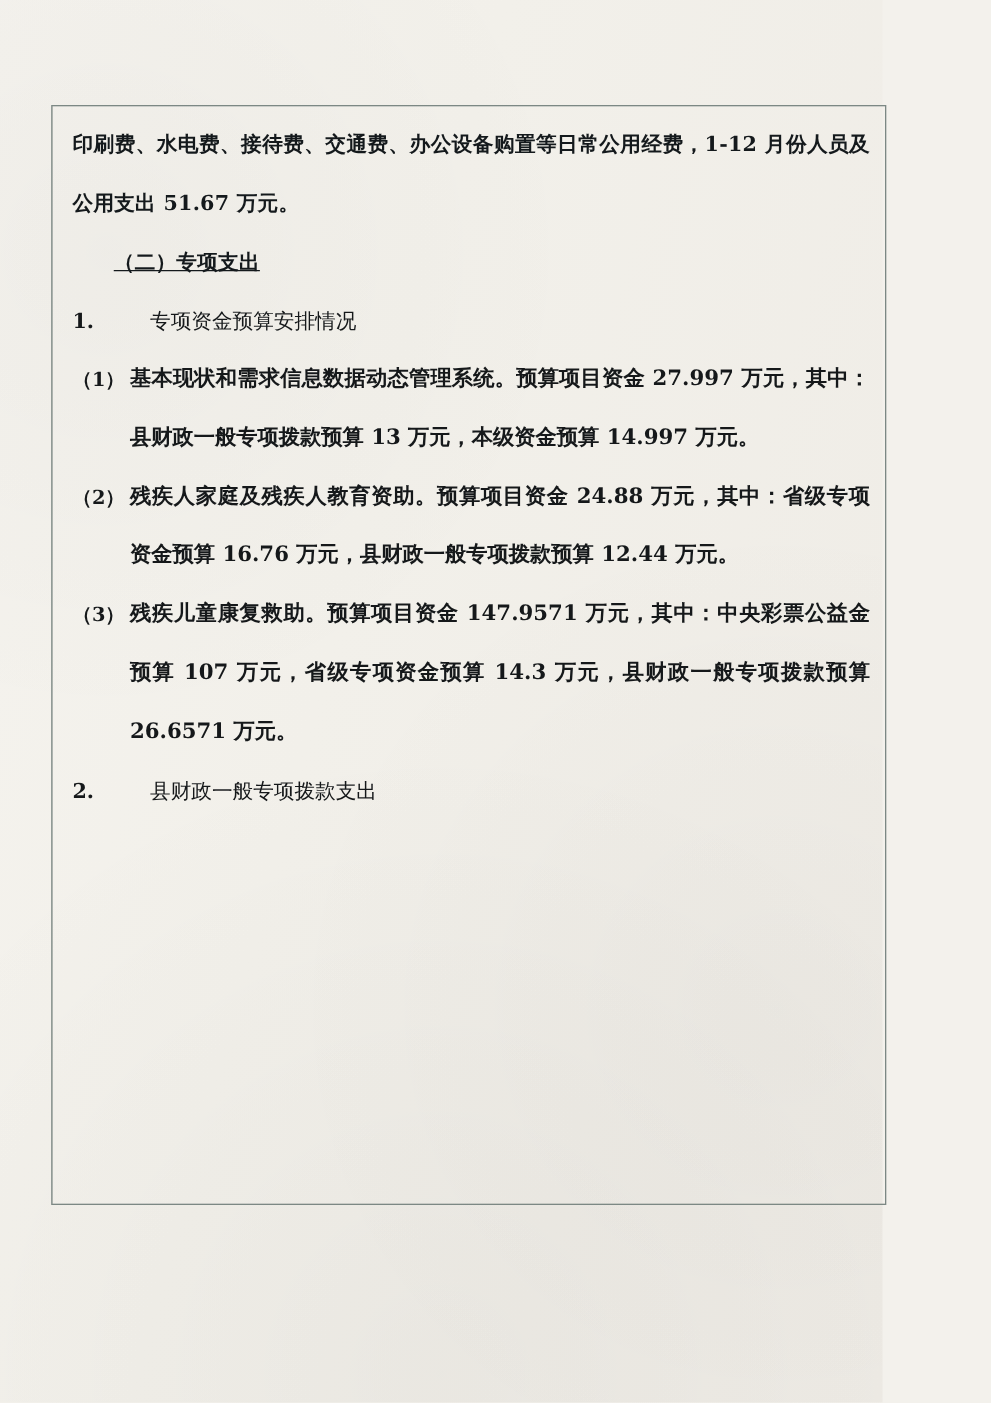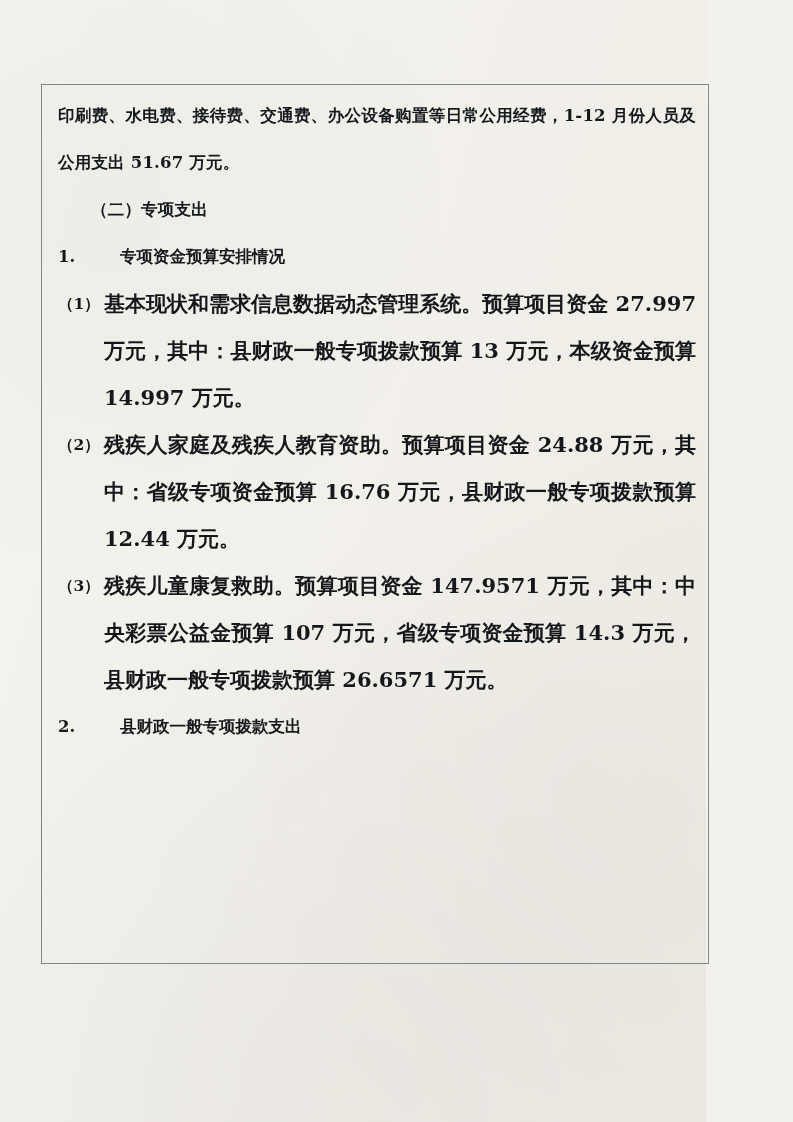--- a/index.html
+++ b/index.html
@@ -62,54 +62,55 @@
     font-size: 16.5px;
     line-height: 47px;
     letter-spacing: 0.2px;
     text-align: justify;
     text-justify: inter-ideograph;
     font-weight: 600;
     color: #14191c;
   }
   p.indent2 {
     text-indent: 2em;
+    text-decoration: underline;
   }
   
   .numrow {
     display: flex;
     align-items: flex-start;
     line-height: 47px;
   }
   .numrow .num {
     flex: 0 0 auto;
     width: 62px;
     font-size: 16.5px;
     font-weight: 600;
   }
   .numrow .txt {
     flex: 1 1 auto;
     font-size: 16.5px;
-    font-weight: 700;
+    font-weight: 400;
   }
   
   .subrow {
     display: flex;
     align-items: flex-start;
     line-height: 47px;
   }
   .subrow .mark {
     flex: 0 0 auto;
     width: 46px;
     font-size: 15.5px;
     font-weight: 600;
     letter-spacing: 0;
   }
   .subrow .body {
     flex: 1 1 auto;
-    font-size: 21px;
+    font-size: 17px;
     font-weight: 600;
     text-align: justify;
     text-justify: inter-ideograph;
   }
 </style>
 </head>
 <body>
 
 <div class="page">
   <div class="scan-noise"></div>

